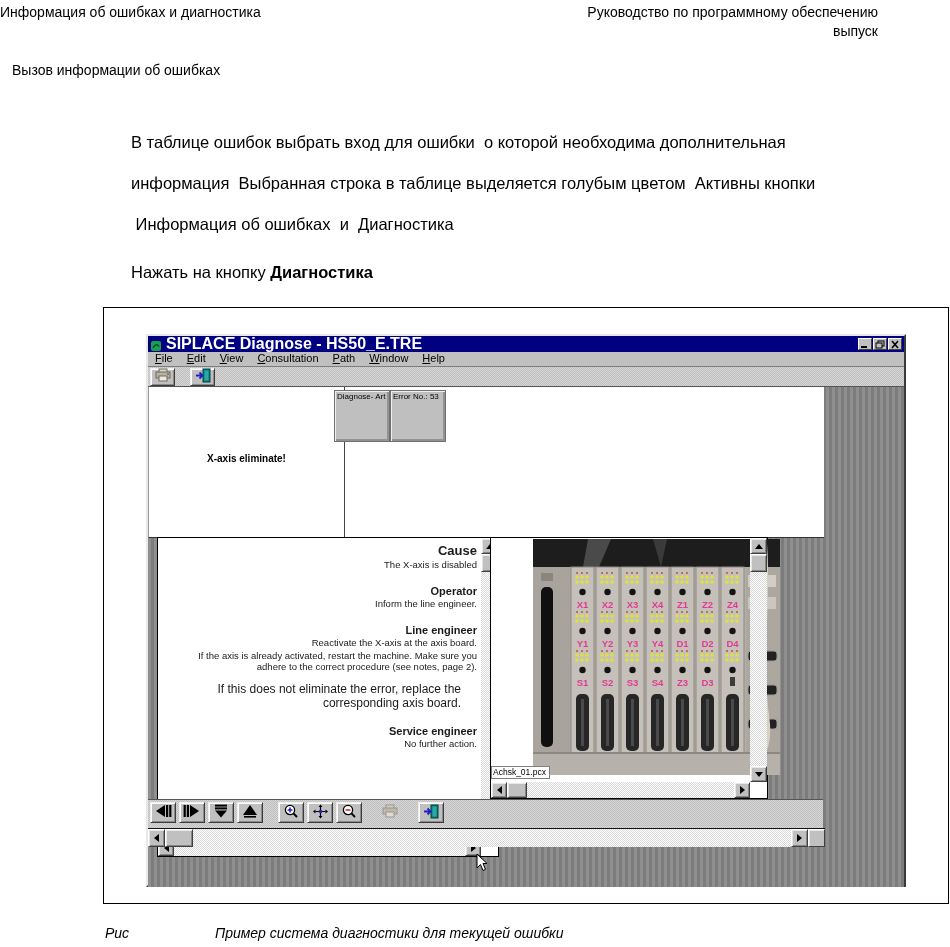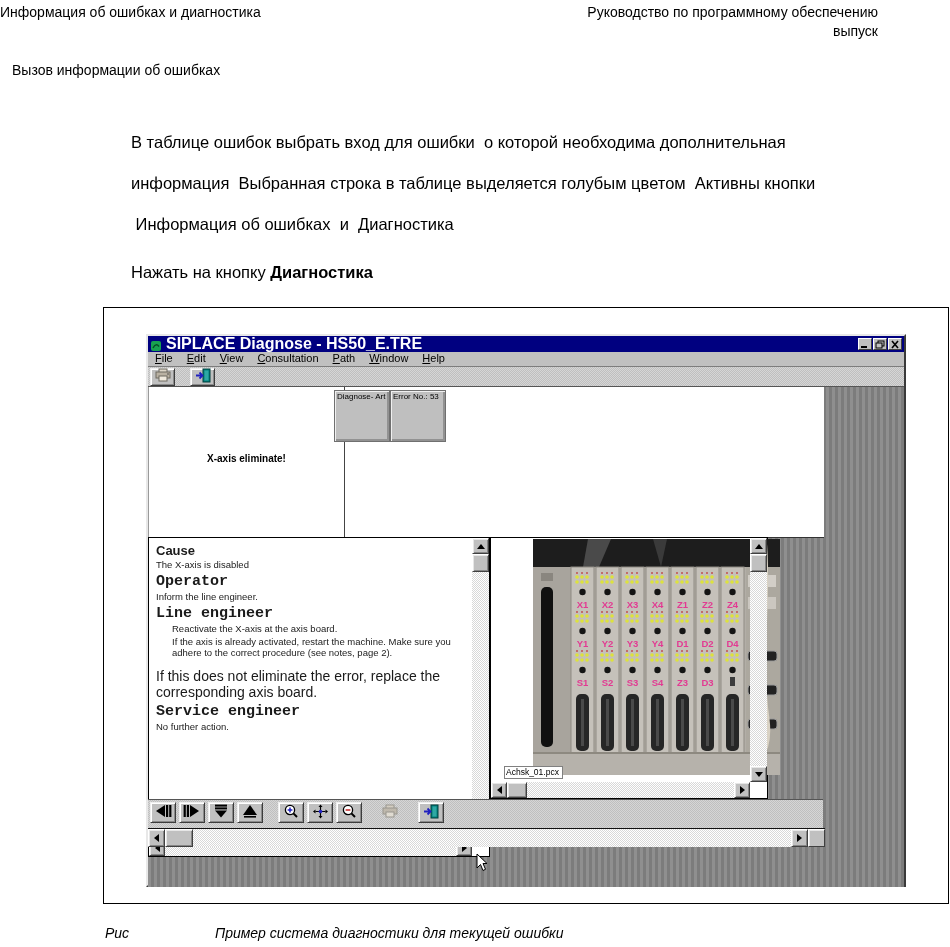--- a/index.html
+++ b/index.html
@@ -57,36 +57,36 @@
              border-bottom:1px solid #333;border-left:1px solid #9a9a9a;}
   .tp-divider{position:absolute;left:195px;top:0;bottom:0;width:1px;background:#444;}
   .status-text{position:absolute;left:0;top:66px;width:195px;text-align:center;
                font-size:10px;font-weight:bold;}
   .info-boxes{position:absolute;left:185px;top:3px;display:flex;}
   .info-box{width:56px;height:52px;background:#bfbfbf;border:1px solid #707070;
             box-shadow:inset 1px 1px 0 #f0f0f0, inset -2px -2px 0 #929292;
             font-size:8px;padding:1px 2px;box-sizing:border-box;}
 
   
-  .text-panel{position:absolute;left:0;top:150px;width:342px;height:320px;background:#fff;
-              border:1px solid #000;box-sizing:border-box;}
+  .text-panel{position:absolute;left:9px;top:150px;width:342px;height:320px;background:#fff;
+              border:1px solid #000;box-sizing:border-box;text-align:right;}
   .tp-content{position:absolute;left:0;top:0;right:17px;bottom:16px;overflow:hidden;
               padding:3px 4px 0 7px;color:#1a1a1a;}
   .tp-h1{font-size:13px;font-weight:bold;margin:2px 0 1px;}
   .tp-h1gap{font-size:13px;font-weight:bold;margin:30px 0 3px;}
-  .tp-h2{font-size:15px;font-weight:bold;margin:3px 0 1px;font-family:Liberation Mono, monospace;}
+  .tp-h2{font-size:11px;font-weight:bold;margin:15px 0 1px;}
   .tp-body{font-size:9.5px;margin:0 0 1px;}
-  .tp-bodygap{font-size:14px;margin:10px 0 1px;}
+  .tp-bodygap{font-size:12px;margin:10px 16px 1px;}
   .tp-indent{font-size:9.5px;margin:1px 0 2px 16px;}
 
   .photo-panel{position:absolute;left:342px;top:150px;width:278px;height:262px;background:#fff;
                border:1px solid #000;box-sizing:border-box;}
   .photo{position:absolute;left:42px;top:1px;width:247px;height:236px;}
   .pcx-label{position:absolute;left:0px;top:228px;background:#fff;border:1px solid #808080;
-             font-size:8.5px;padding:0 3px 1px 1px;z-index:3;margin-left:13px;}
+             font-size:8.5px;padding:0 3px 1px 1px;z-index:3;}
 
   
   .vscroll{position:absolute;right:0;top:0;bottom:16px;width:17px;display:flex;flex-direction:column;}
   .hscroll{position:absolute;left:0;bottom:0;right:17px;height:16px;display:flex;}
   .scorner{position:absolute;right:0;bottom:0;width:17px;height:16px;background:#fff;}
   .sbtn{flex:0 0 auto;width:17px;height:16px;background:#c0c0c0;border:1px solid;
         border-color:#fff #404040 #404040 #fff;box-shadow:inset 1px 1px 0 #e6e6e6, inset -1px -1px 0 #868686;
         display:flex;align-items:center;justify-content:center;box-sizing:border-box;}
   .hscroll .sbtn{width:16px;height:16px;}
   .strack{flex:1 1 auto;}

